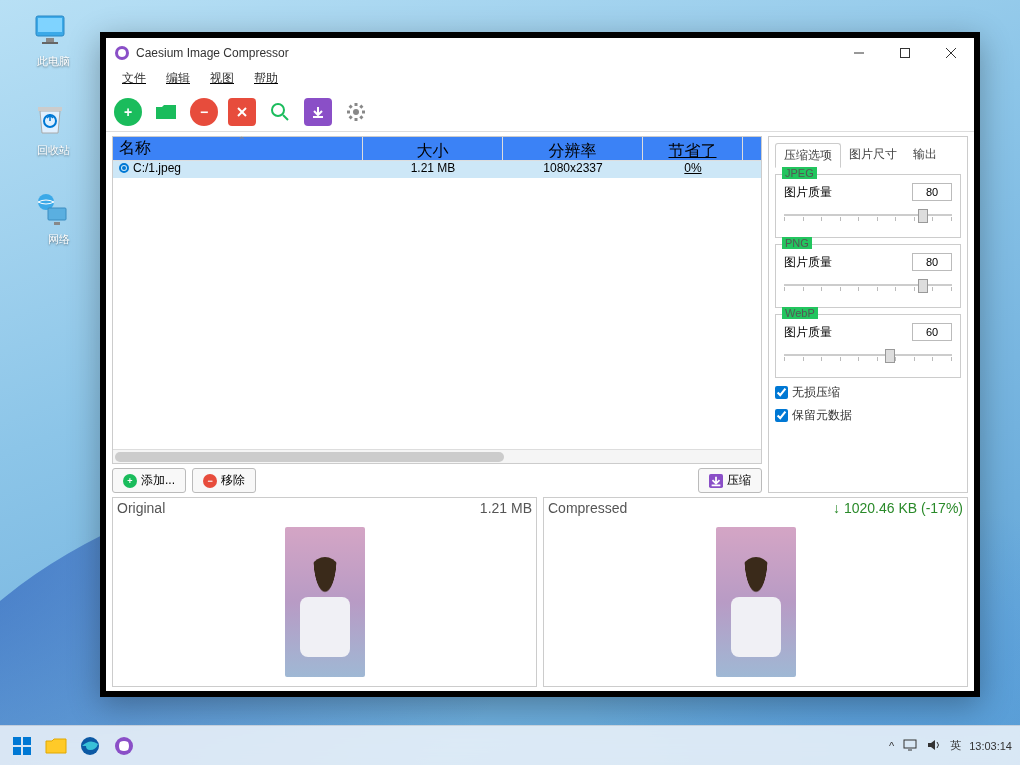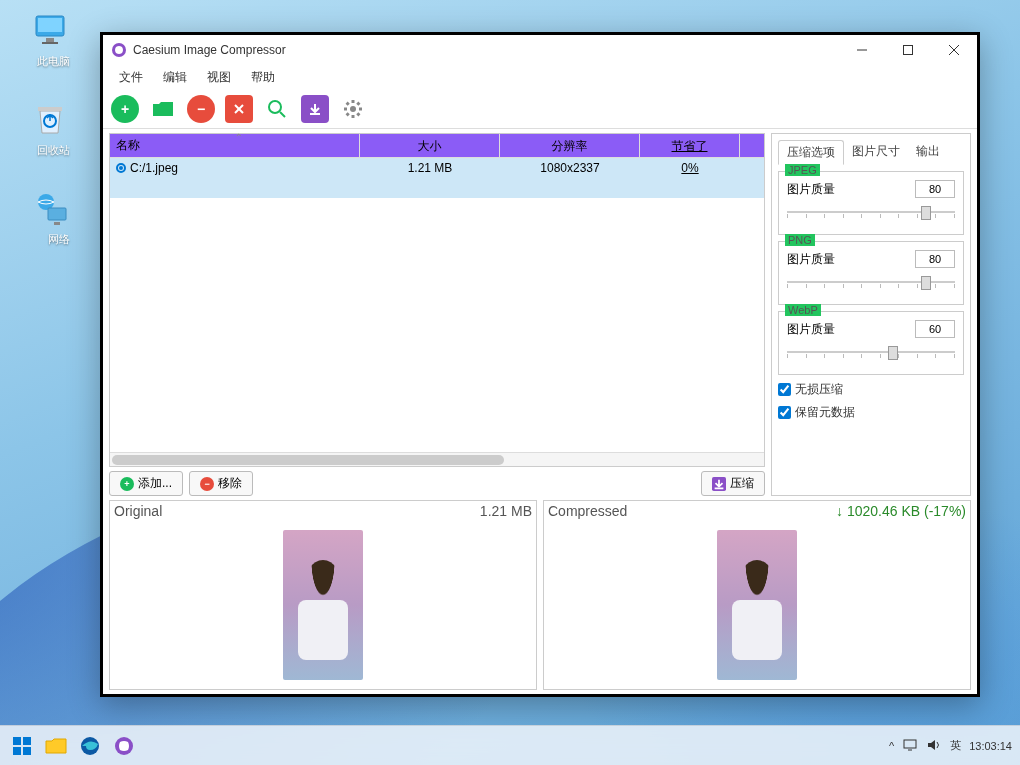--- a/index.html
+++ b/index.html
@@ -10,43 +10,43 @@
 .wallpaper::before { content: ''; position: absolute; left: -100px; bottom: -200px; width: 900px; height: 500px; background: radial-gradient(ellipse at top left, rgba(30,80,180,0.7), transparent 60%); border-radius: 50%; transform: rotate(-10deg); }
 .wallpaper::after { content: ''; position: absolute; right: -200px; bottom: -100px; width: 700px; height: 400px; background: radial-gradient(ellipse, rgba(80,150,220,0.6), transparent 60%); border-radius: 50%; }
 
 
 .desktop-icons { position: absolute; left: 10px; top: 10px; display: flex; flex-direction: column; gap: 30px; }
 .desk-icon { display: flex; flex-direction: column; align-items: flex-end; width: 60px; cursor: pointer; }
 .desk-icon .ico { width: 40px; height: 40px; display: flex; align-items: center; justify-content: center; }
 .desk-icon .lbl { color: white; font-size: 11px; text-shadow: 0 1px 2px rgba(0,0,0,0.5); margin-top: 4px; text-align: center; }
 
 
-.window { position: absolute; left: 100px; top: 32px; width: 880px; height: 665px; background: white; border: 3px solid #000000; box-shadow: 0 8px 30px rgba(0,0,0,0.3); display: flex; flex-direction: column; }
+.window { position: absolute; left: 100px; top: 32px; width: 880px; height: 665px; background: white; border: 6px solid #000000; box-shadow: 0 8px 30px rgba(0,0,0,0.3); display: flex; flex-direction: column; }
 .titlebar { height: 30px; display: flex; align-items: center; padding-left: 8px; }
 .titlebar .appicon { width: 16px; height: 16px; margin-right: 6px; }
 .titlebar .title { font-size: 12px; color: #333; flex: 1; }
 .titlebar .winbtn { width: 46px; height: 30px; display: flex; align-items: center; justify-content: center; cursor: pointer; }
 
-.menubar { height: 24px; display: flex; align-items: center; padding-left: 8px; gap: 4px; }
+.menubar { height: 24px; display: flex; padding-left: 8px; gap: 4px; text-decoration: underline; }
 .menubar span { font-size: 12px; color: #333; padding: 2px 8px; cursor: pointer; }
 
 .toolbar { height: 40px; display: flex; align-items: center; padding-left: 8px; gap: 10px; border-bottom: 1px solid #ddd; }
 .tbtn { width: 28px; height: 28px; border-radius: 50%; display: flex; align-items: center; justify-content: center; cursor: pointer; font-size: 14px; color: white; font-weight: bold; }
 .tbtn.sq { border-radius: 4px; }
 
 .content { flex: 1; display: flex; flex-direction: column; padding: 4px 6px; gap: 4px; min-height: 0; }
 .upper { display: flex; gap: 6px; flex: 1; min-height: 0; }
 
 .filepanel { flex: 1; display: flex; flex-direction: column; min-height: 0; }
 .table-wrap { flex: 1; border: 1px solid #ccc; display: flex; flex-direction: column; min-height: 0; }
-.thead { display: flex; height: 24px; border-bottom: 1px solid #ddd; background: #8b5cf6; font-size: 12px; }
+.thead { display: flex; height: 24px; border-bottom: 1px solid #ddd; background: #3b82f6; font-size: 16px; }
 .thead .cell { padding: 4px 6px; border-right: 1px solid #ddd; position: relative; }
 .thead .cell.sort::after { content: '⌃'; position: absolute; top: -2px; left: 50%; font-size: 10px; color: #888; }
 .tbody { flex: 1; overflow: auto; }
-.trow { display: flex; height: 40px; font-size: 12px; align-items: flex-start; }
+.trow { display: flex; height: 17px; font-size: 12px; align-items: flex-end; }
 .trow.selected { background: #cde7f7; }
 .trow .cell { padding: 3px 6px; }
 .cell.c1 { width: 250px; display: flex; align-items: center; gap: 4px; }
 .cell.c2 { width: 140px; text-align: center; }
 .cell.c3 { width: 140px; text-align: center; }
 .cell.c4 { width: 100px; text-align: center; text-decoration: underline; }
 .scrollbar-h { height: 14px; border-top: 1px solid #ddd; background: #f5f5f5; position: relative; }
 .scrollbar-h::after { content:''; position:absolute; left:2px; top:2px; width:60%; height:10px; background:#ccc; border-radius:5px; }
 
 .actionrow { display: flex; gap: 6px; margin-top: 4px; }

